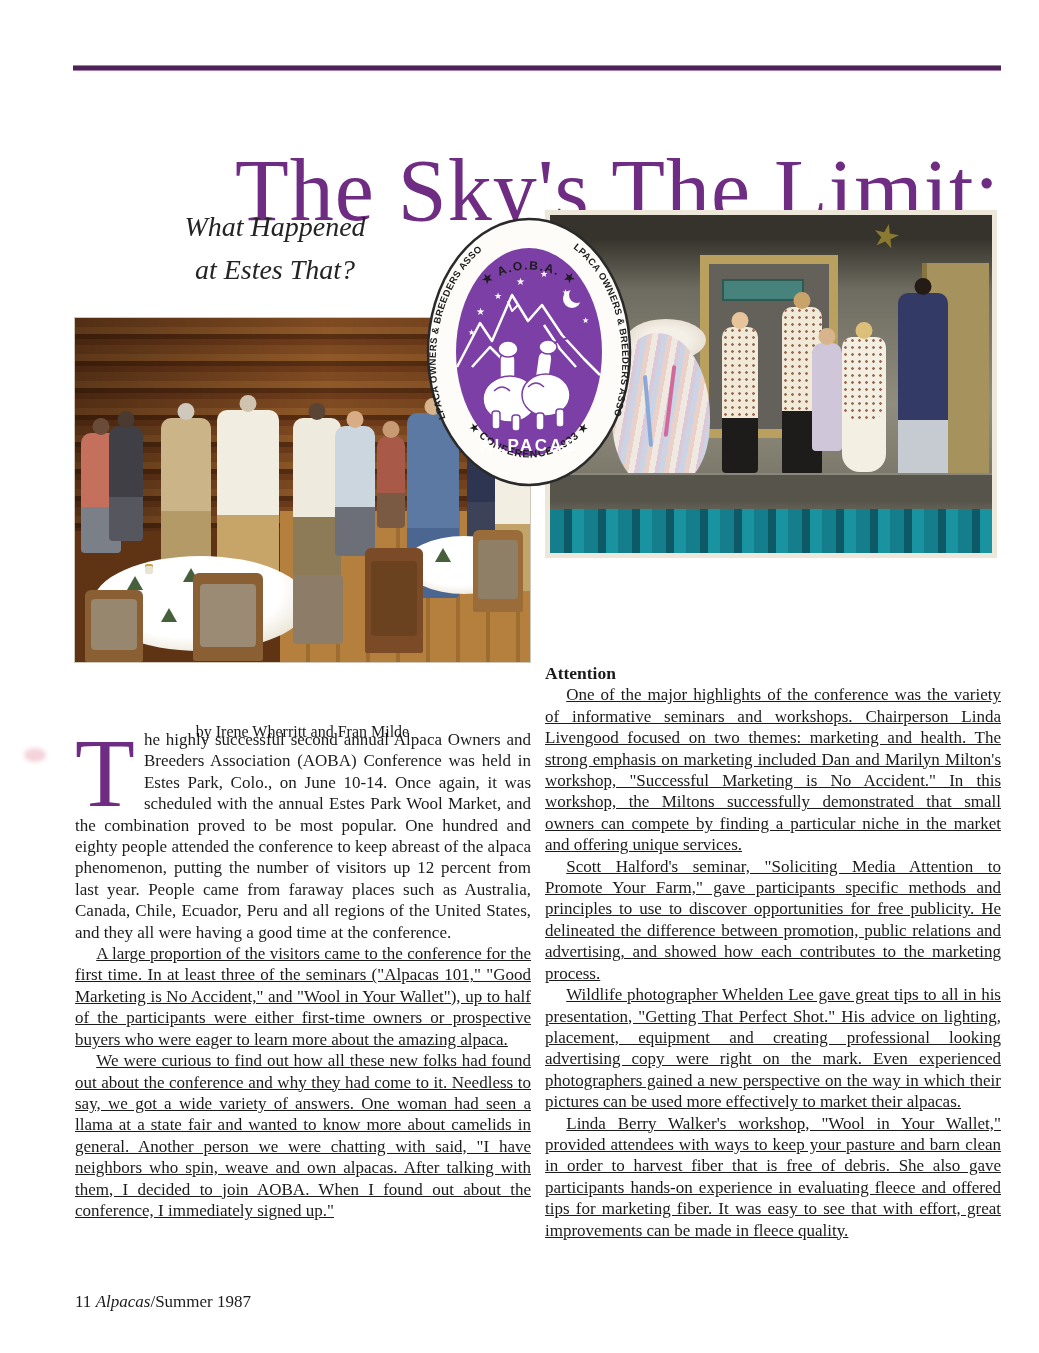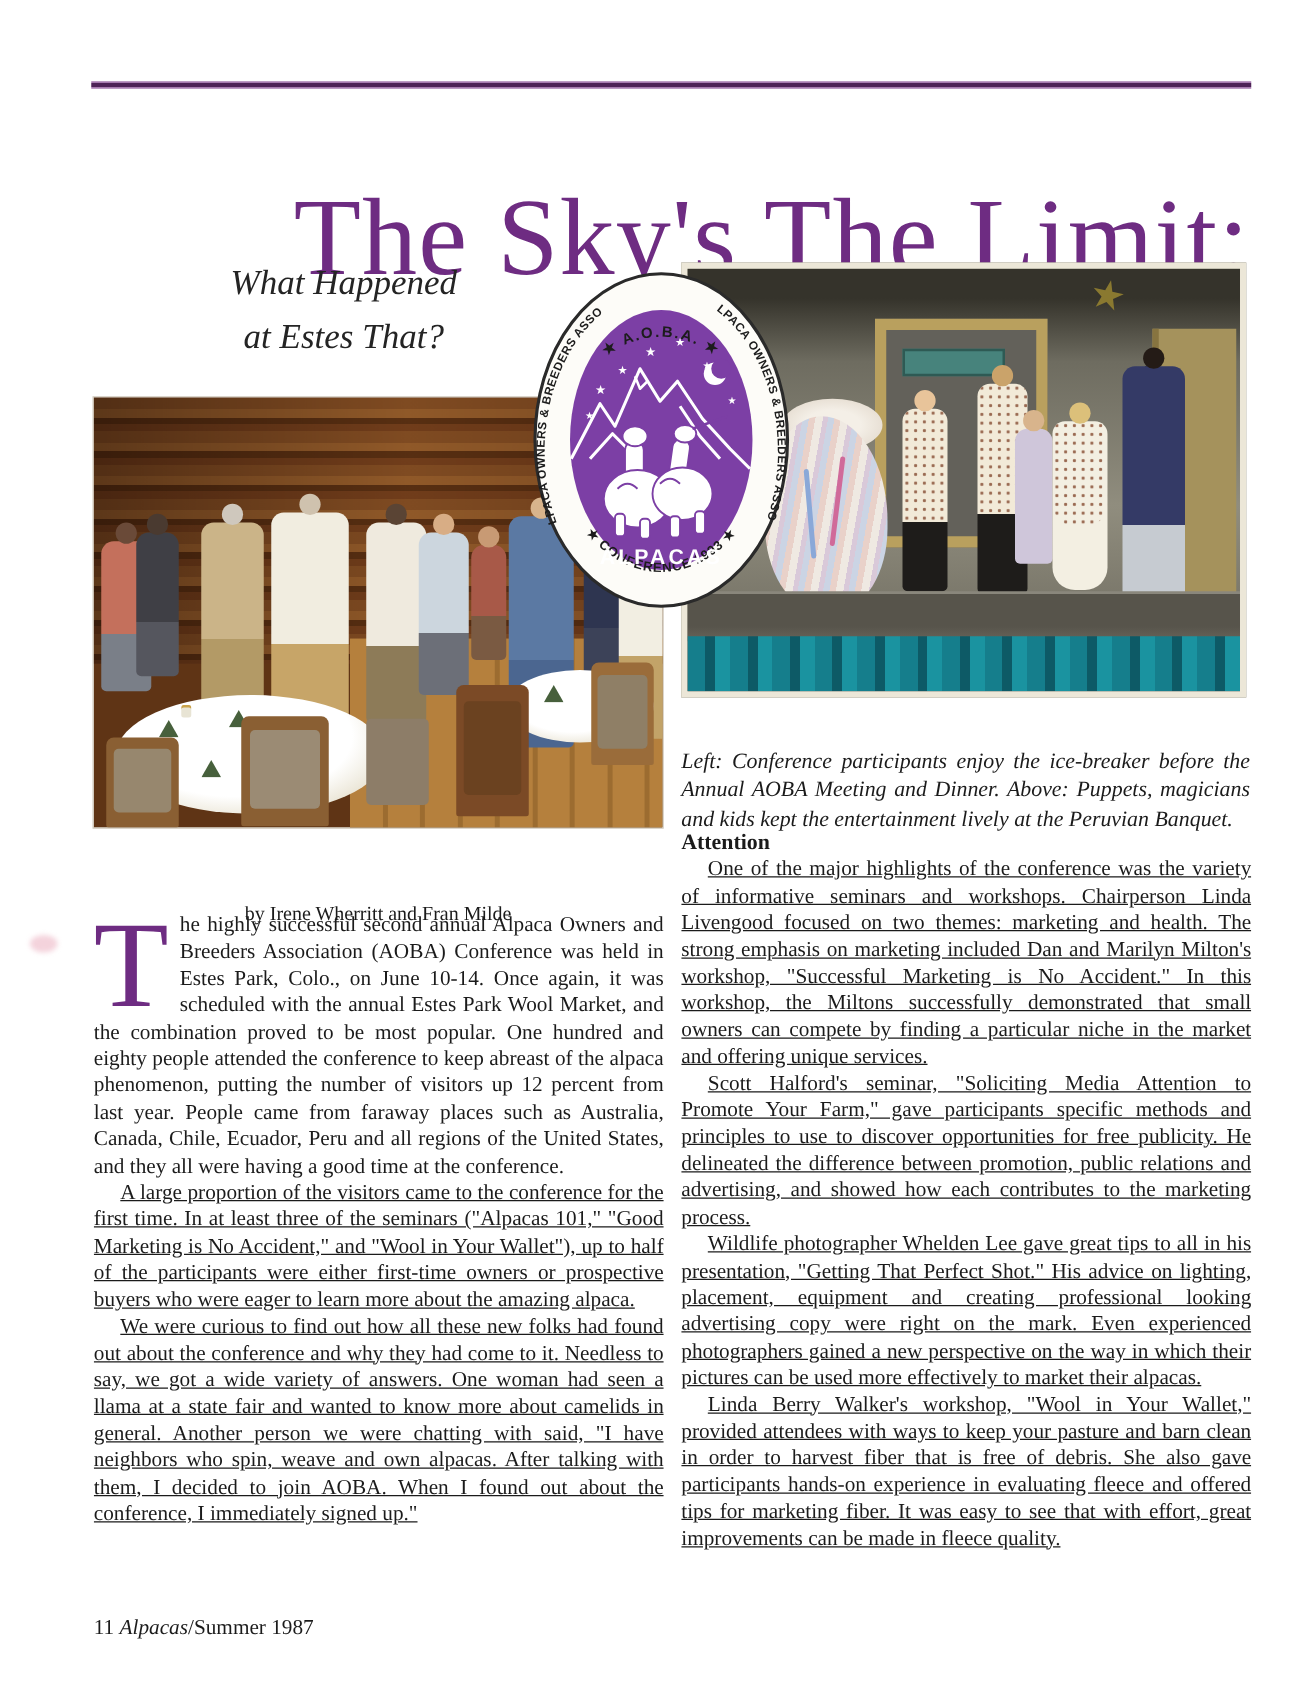--- a/index.html
+++ b/index.html
@@ -193,21 +193,20 @@
       <rect x="68" y="196" width="8" height="18" rx="3"></rect>
       <rect x="88" y="200" width="8" height="16" rx="3"></rect>
       <rect x="112" y="198" width="8" height="17" rx="3"></rect>
       <rect x="132" y="194" width="8" height="18" rx="3"></rect>
       <path d="M130,128 L158,118" stroke-width="2"></path>
       <path d="M70,176 q8,-8 16,0 M104,172 q8,-8 16,0" fill="none"></path>
     </g>
     <text x="105" y="236" text-anchor="middle" fill="#ffffff" font-size="17" font-weight="bold" letter-spacing="2.5" font-family="Liberation Sans, sans-serif">ALPACAS</text>
   </svg>
 
-  <p class="caption">Left: Conference participants enjoy the ice-breaker before the Annual AOBA Meeting and Dinner. Above: Puppets, magicians and kids kept the entertainment lively at the Peruvian Banquet.</p>
 
   <div class="byline">by Irene Wherritt and Fran Milde</div>
 
   <div class="col col-left">
     <p><span class="dropcap">T</span><span>he highly successful second annual Alpaca Owners and Breeders Association (AOBA) Conference was held in Estes Park, Colo., on June 10-14. Once again, it was scheduled with the annual Estes Park Wool Market, and the combination proved to be most popular. One hundred and eighty people attended the conference to keep abreast of the alpaca phenomenon, putting the number of visitors up 12 percent from last year. People came from faraway places such as Australia, Canada, Chile, Ecuador, Peru and all regions of the United States, and they all were having a good time at the conference.</span></p>
     <p class="ind">A large proportion of the visitors came to the conference for the first time. In at least three of the seminars ("Alpacas 101," "Good Marketing is No Accident," and "Wool in Your Wallet"), up to half of the participants were either first-time owners or prospective buyers who were eager to learn more about the amazing alpaca.</p>
     <p class="ind">We were curious to find out how all these new folks had found out about the conference and why they had come to it. Needless to say, we got a wide variety of answers. One woman had seen a llama at a state fair and wanted to know more about camelids in general. Another person we were chatting with said, "I have neighbors who spin, weave and own alpacas. After talking with them, I decided to join AOBA. When I found out about the conference, I immediately signed up."</p>
   </div>
 
   <div class="col col-right">

